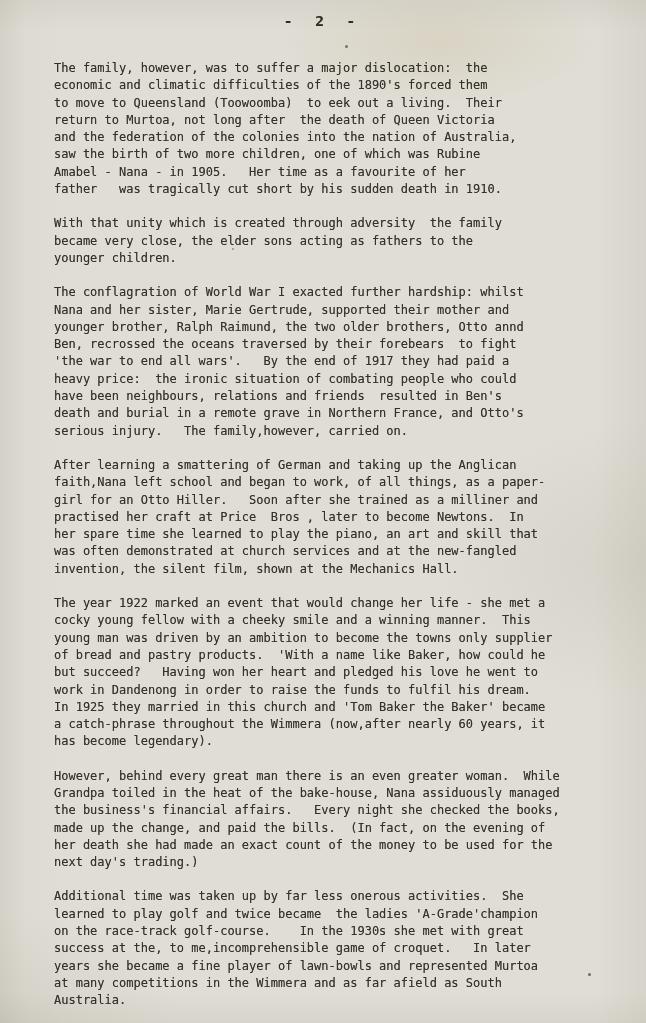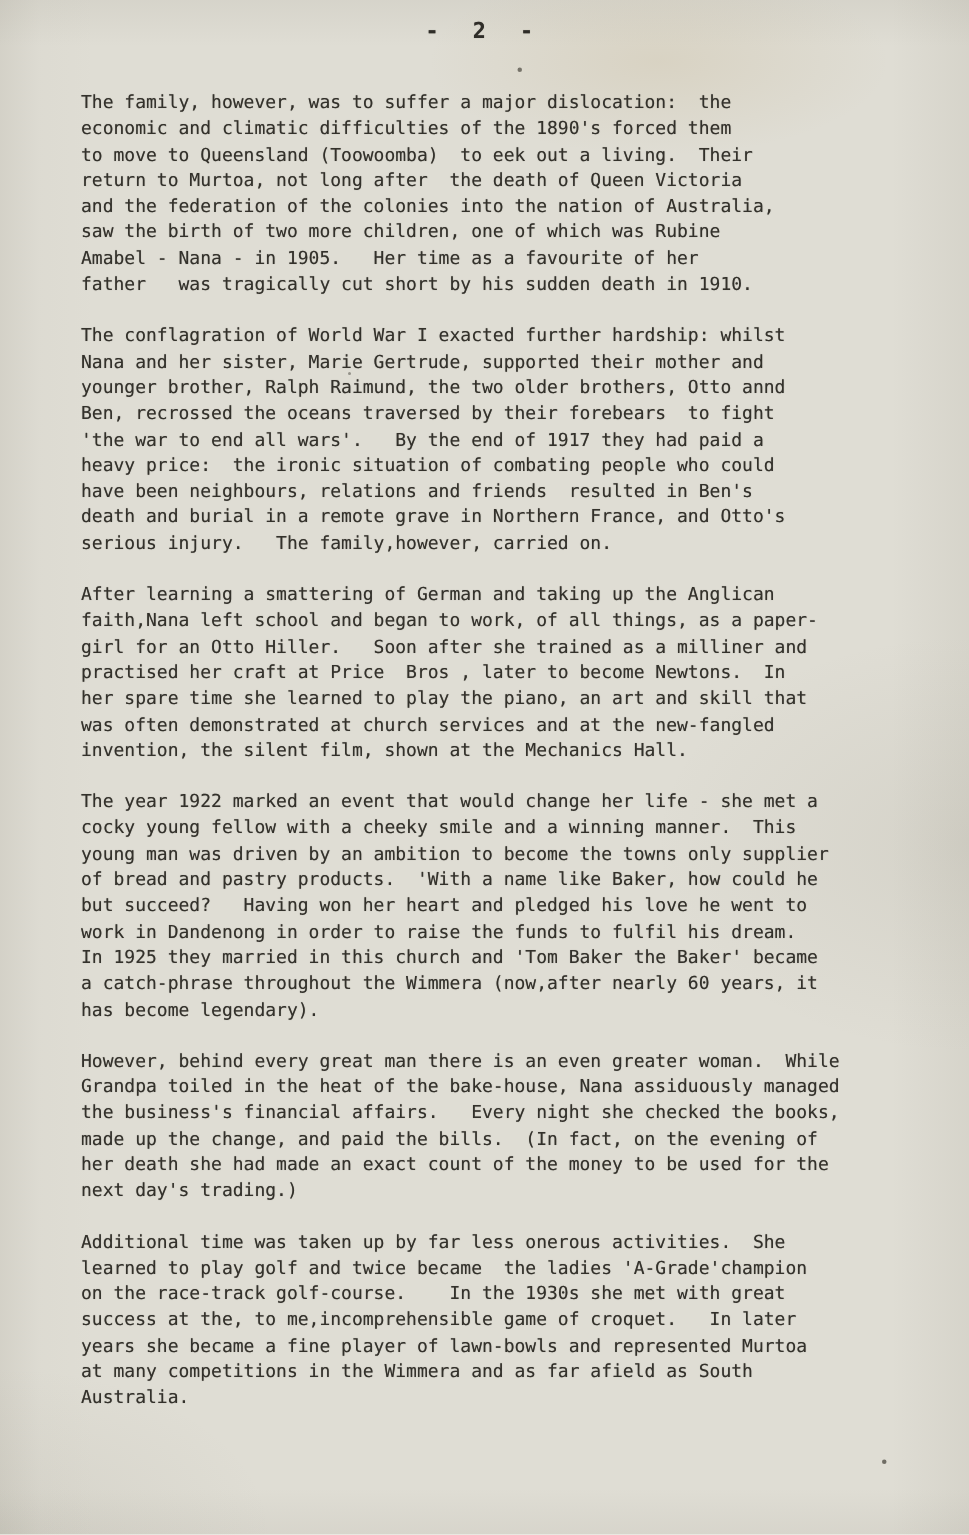--- a/index.html
+++ b/index.html
@@ -71,20 +71,23 @@
 
   <div class="content">
     <p class="para">The family, however, was to suffer a major dislocation:  the
 economic and climatic difficulties of the 1890's forced them
 to move to Queensland (Toowoomba)  to eek out a living.  Their
 return to Murtoa, not long after  the death of Queen Victoria
 and the federation of the colonies into the nation of Australia,
 saw the birth of two more children, one of which was Rubine
 Amabel - Nana - in 1905.   Her time as a favourite of her
 father   was tragically cut short by his sudden death in 1910.</p>
+    <p class="para">With that unity which is created through adversity  the family
+became very close, the elder sons acting as fathers to the
+younger children.</p>
     <p class="para">The conflagration of World War I exacted further hardship: whilst
 Nana and her sister, Marie Gertrude, supported their mother and
 younger brother, Ralph Raimund, the two older brothers, Otto annd
 Ben, recrossed the oceans traversed by their forebears  to fight
 'the war to end all wars'.   By the end of 1917 they had paid a
 heavy price:  the ironic situation of combating people who could
 have been neighbours, relations and friends  resulted in Ben's
 death and burial in a remote grave in Northern France, and Otto's
 serious injury.   The family,however, carried on.</p>
     <p class="para">After learning a smattering of German and taking up the Anglican

